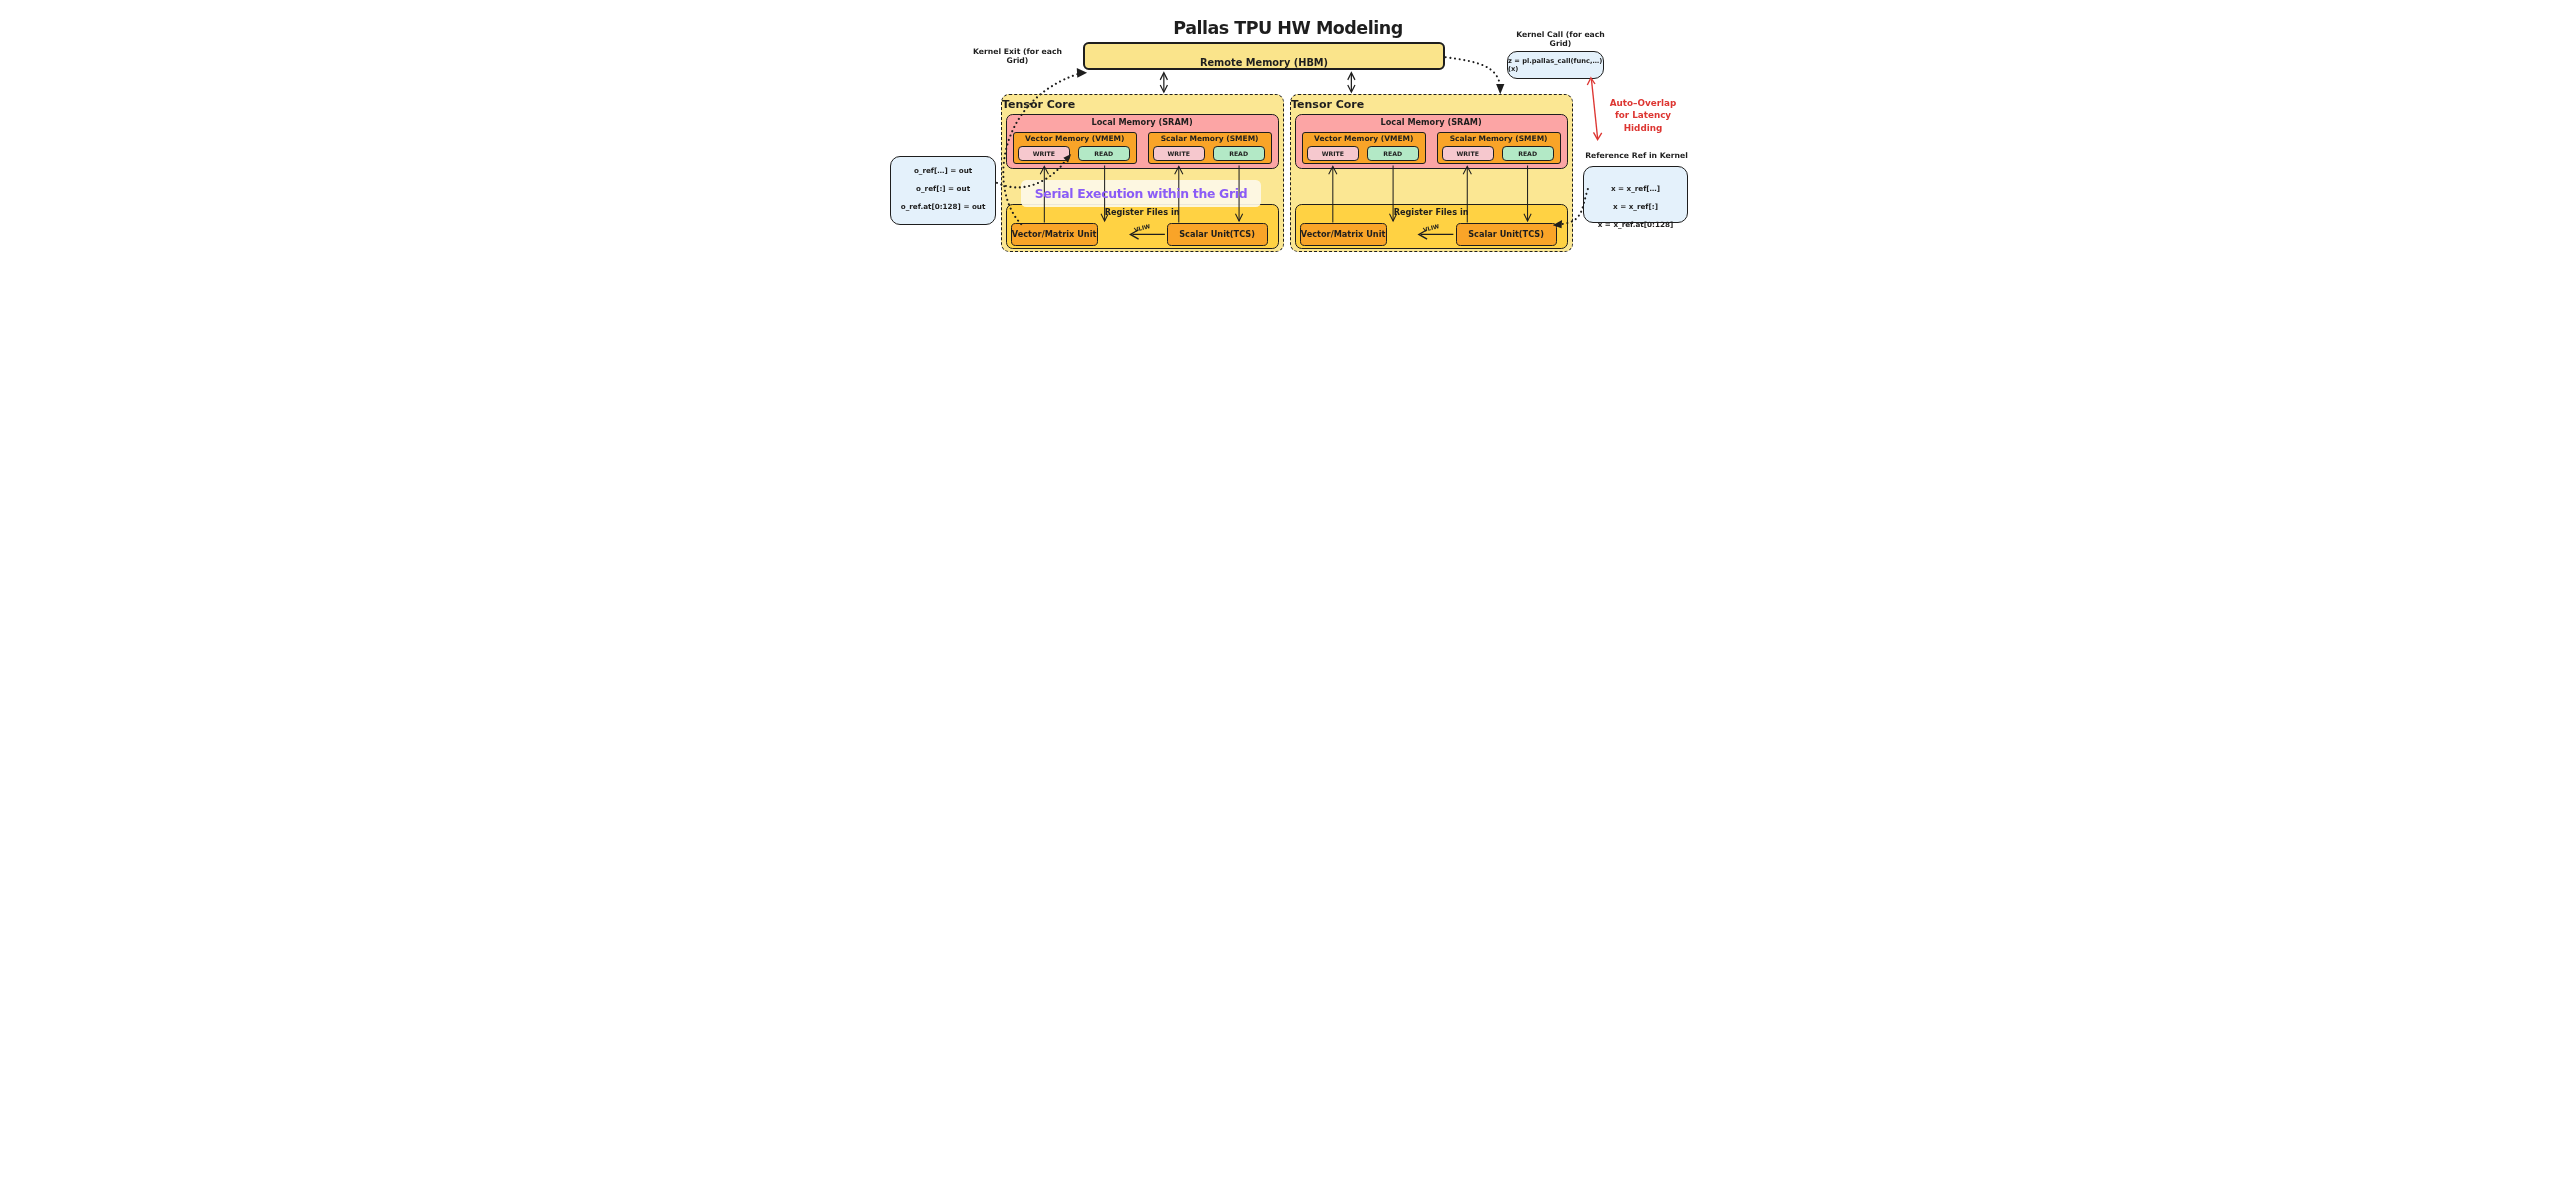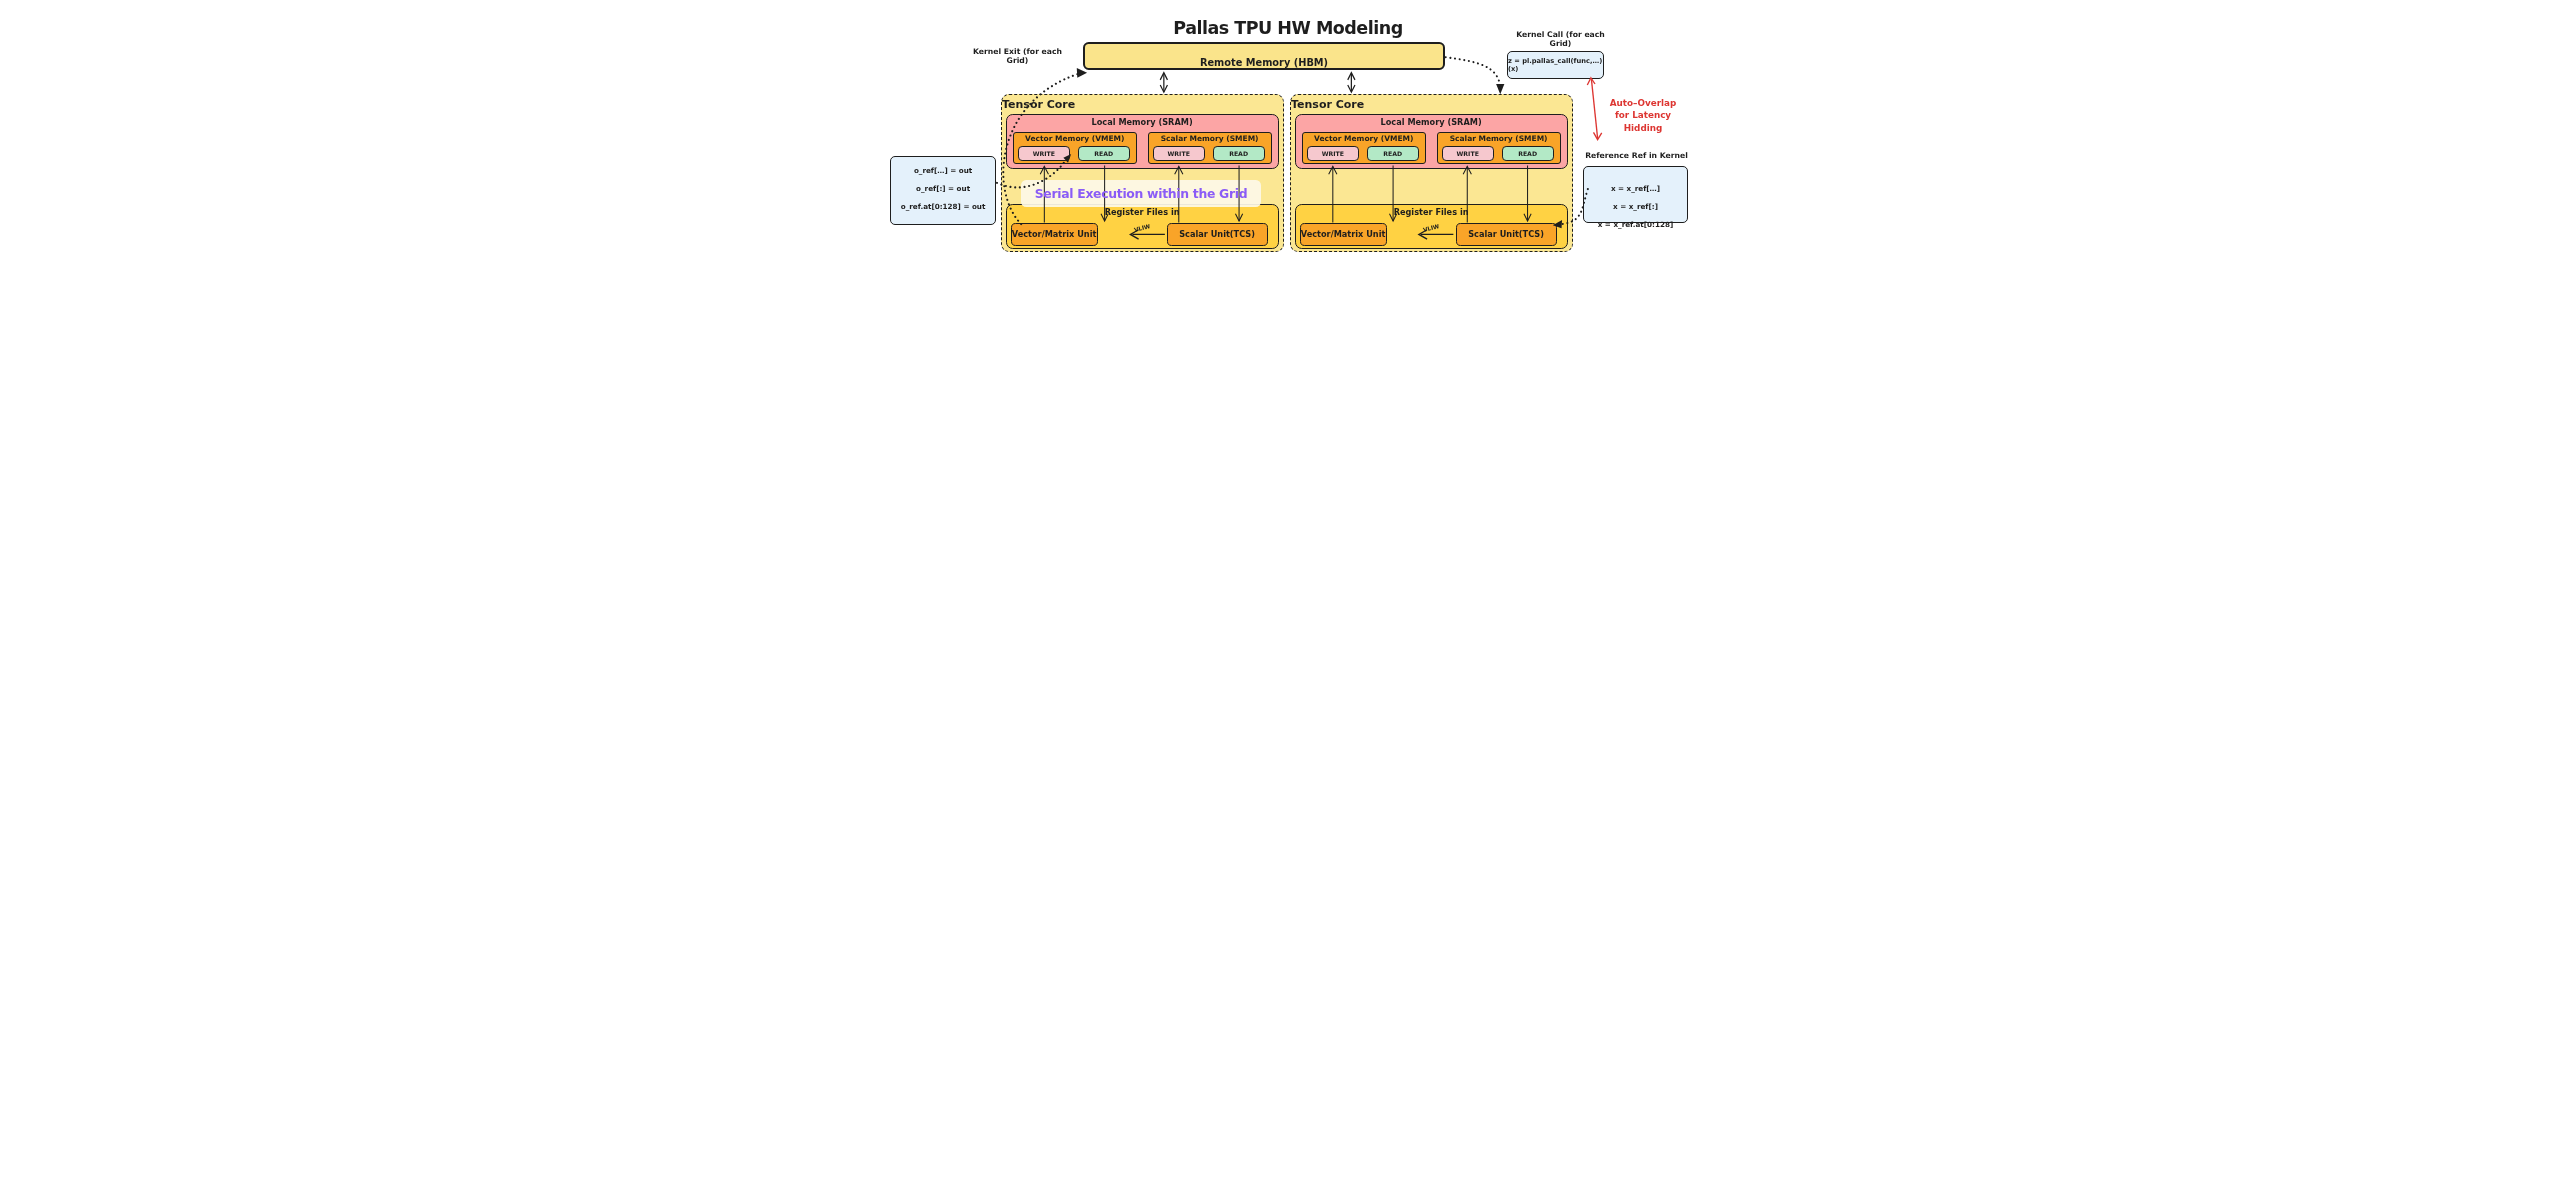--- a/index.html
+++ b/index.html
@@ -9,21 +9,21 @@
   
   .title{left:0;top:2.1px;width:100%;font-size:17.5px;font-weight:800;letter-spacing:-0.5px;text-align:center;}
   
   .hbm{left:197px;top:26px;width:362px;height:28px;background:#FAE48B;border:2.1px solid #1e1e1e;border-radius:5.7px;
        display:flex;align-items:flex-end;justify-content:center;font-size:9.8px;font-weight:800;box-sizing:border-box;}
   
   .sidelabel{font-size:7.7px;font-weight:800;text-align:center;line-height:1.2;}
   .kexit{left:76px;top:31px;width:111px;}
   .kcall{left:622px;top:14px;width:105px;}
   
-  .codebox{background:#E4F1FB;border:1.8px solid #1e1e1e;border-radius:5px;box-sizing:border-box;font-weight:800;}
+  .codebox{background:#E4F1FB;border:1.8px solid #1e1e1e;border-radius:10px;box-sizing:border-box;font-weight:800;}
   .pallas{left:621px;top:35px;width:97px;height:28px;display:flex;align-items:center;justify-content:center;font-size:6.7px;}
   .refbox{left:697px;top:150px;width:105px;height:57px;padding-top:13px;}
   .assignbox{left:4.1px;top:140px;width:106px;height:69px;padding-top:5.2px;}
   .codeline{text-align:center;font-size:7.2px;font-weight:800;line-height:18px;}
   .reflabel{left:699px;top:135px;width:103px;}
   .assignlabel{left:9.3px;top:139px;width:99px;}
   
   .autooverlap{left:716px;top:81px;width:82px;color:#DD3632;font-size:8.8px;font-weight:800;text-align:center;line-height:12.4px;}
   
   .core{top:78px;width:283px;height:158px;background:#FBE793;border:1.8px dashed #1e1e1e;border-radius:8.2px;box-sizing:border-box;}

